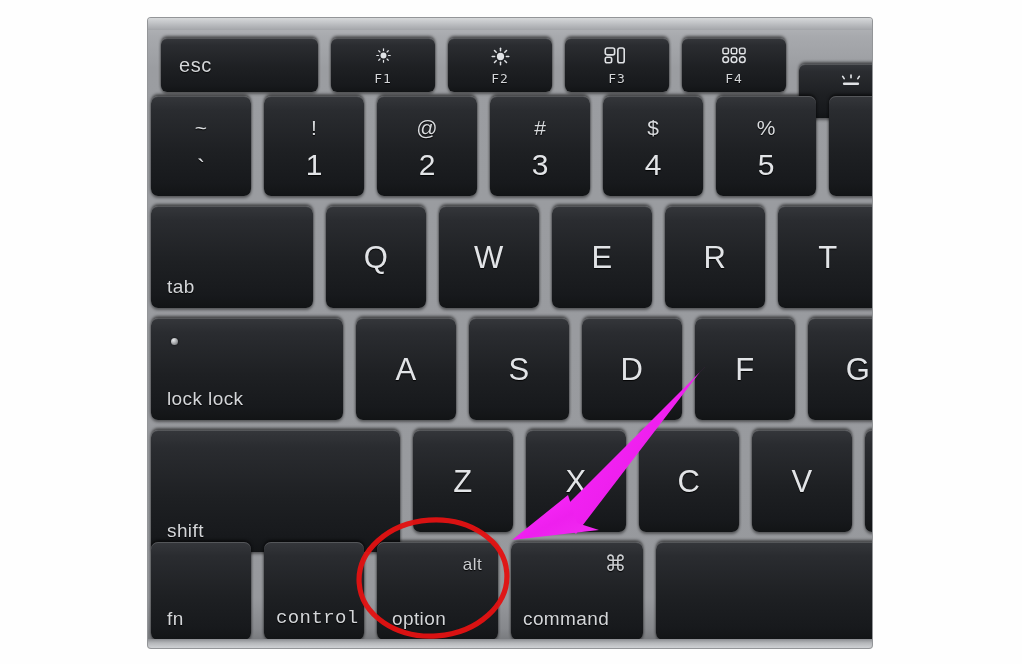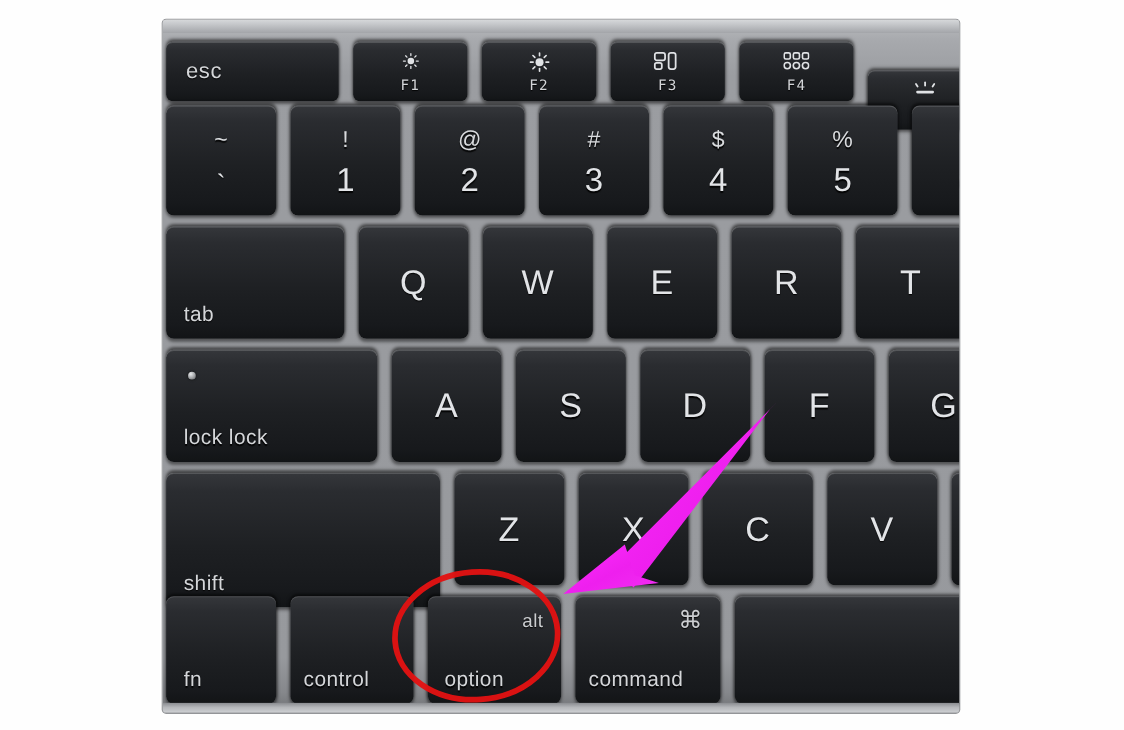--- a/index.html
+++ b/index.html
@@ -195,21 +195,21 @@
     pointer-events: none;
   }
 </style>
 </head>
 <body>
 
 <div id="stage">
 
   <div id="keyboard">
 
-    <div class="krow" style="top:20px; height:54px; padding-left:3px;">
+    <div class="krow" style="top:20px; height:54px; padding-left:13px;">
 
       <div class="key fnkey" style="width:157px;height:54px;">
         <span class="legend-esc">esc</span>
       </div>
 
       <div class="key fnkey" style="width:104px;height:54px;">
         <span class="fn-icon ficon">
           <svg width="17" height="17" viewBox="0 0 24 24" fill="none" stroke="#e0e2e5" stroke-width="1.7" stroke-linecap="round">
             <circle cx="12" cy="12" r="4.2" fill="#e0e2e5" stroke="none"></circle>
             <line x1="12" y1="2.5" x2="12" y2="5"></line>
@@ -372,21 +372,21 @@
       </div>
       <div class="key" style="width:100px;height:102px;">
         <span class="glyph-main">B</span>
       </div>
     </div>
 
     <div class="krow" style="top:524px; height:98px; padding-left:3px;">
       <div class="key" style="width:100px;height:98px;">
         <span class="legend-bl">fn</span>
       </div>
-      <div class="key" style="width:112px;height:98px;">
+      <div class="key" style="width:100px;height:98px;font-family:Liberation Mono, monospace;">
         <span class="legend-bl" style="left:12px;">control</span>
       </div>
       <div class="key" style="width:121px;height:98px;">
         <span class="legend-tr">alt</span>
         <span class="legend-bl" style="left:15px;">option</span>
       </div>
       <div class="key" style="width:132px;height:98px;">
         <span class="legend-tr cmdsym">⌘</span>
         <span class="legend-bl" style="left:12px;margin-top:46px;">command</span>
       </div>

